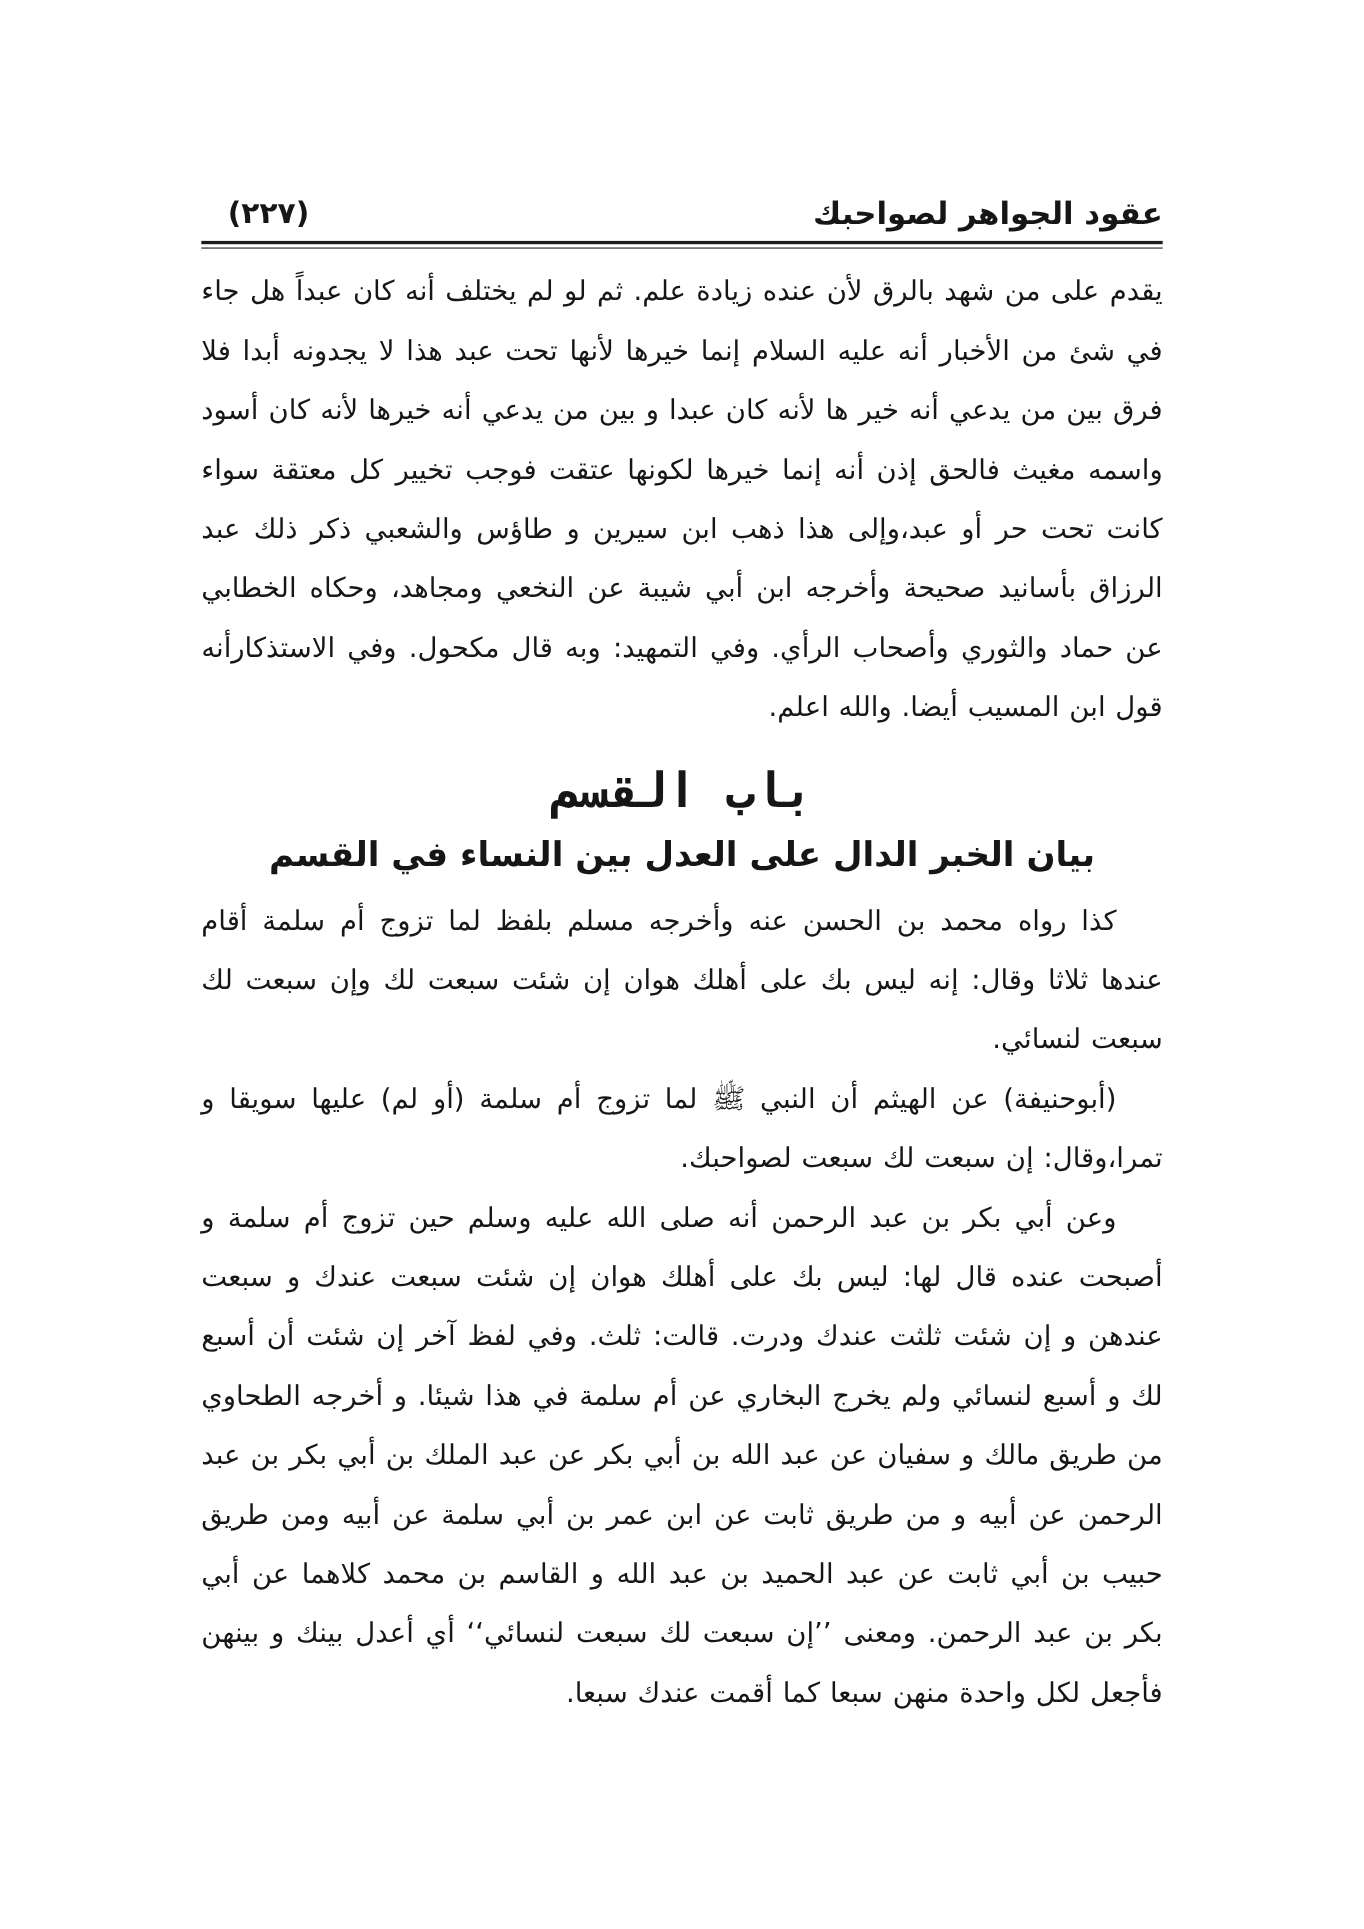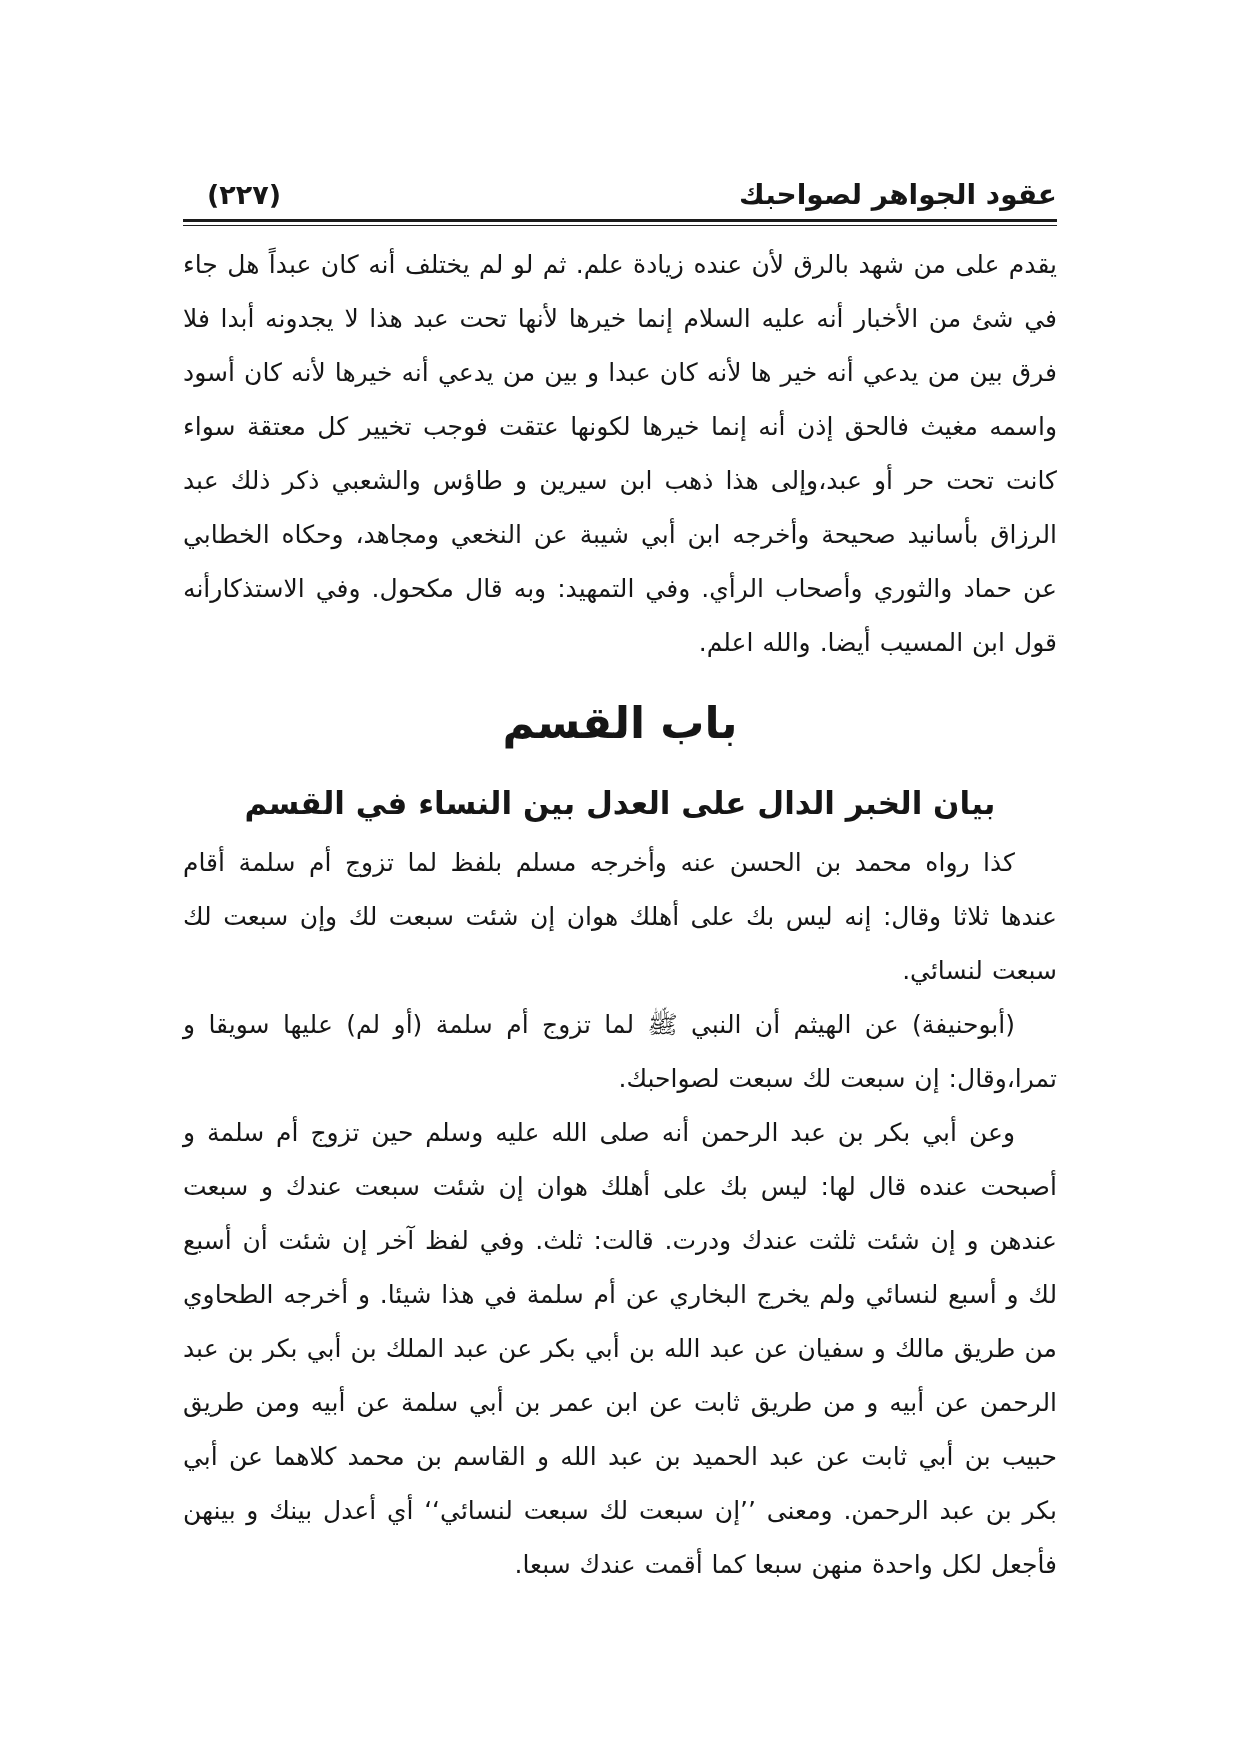--- a/index.html
+++ b/index.html
@@ -51,23 +51,24 @@
     word-spacing: 1px;
   }
   .first-par { margin-top: 12px; }
   .indent { text-indent: 42px; }
   .chapter-heading {
     margin-top: 22px;
     text-align: center;
     font-size: 44px;
     line-height: 62px;
     font-weight: bold;
+    font-family: Liberation Mono, monospace;
   }
   .section-heading {
-    margin-top: 26px;
+    margin-top: 0;
     margin-bottom: 10px;
     text-align: center;
     font-size: 31px;
     line-height: 46px;
     font-weight: bold;
   }
   
   .footer {
     position: absolute;
     top: 1509px;

